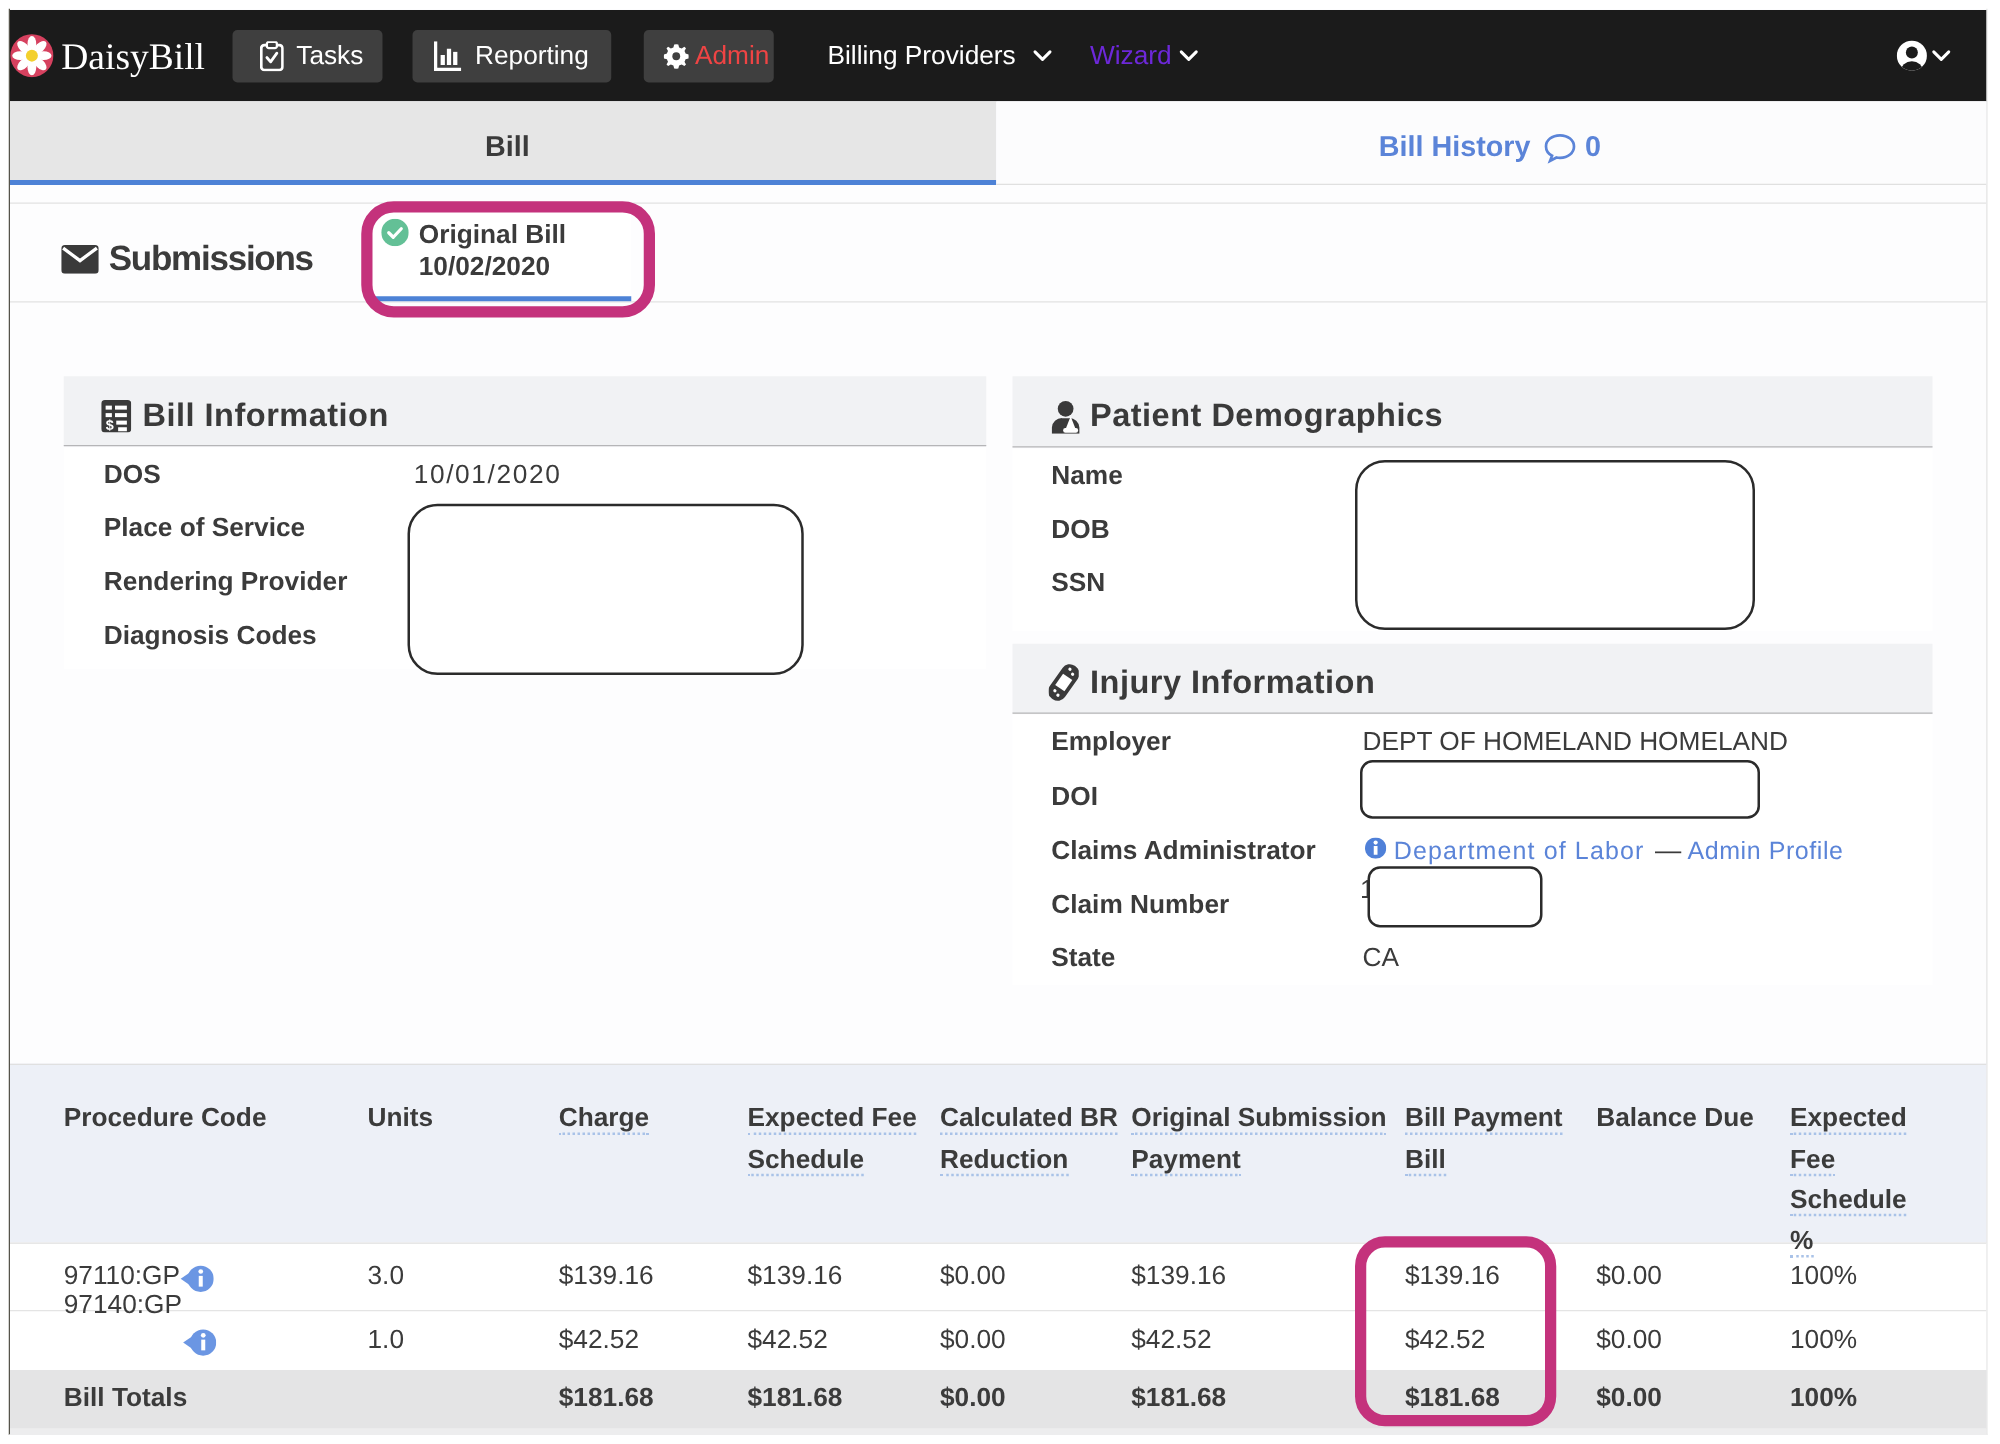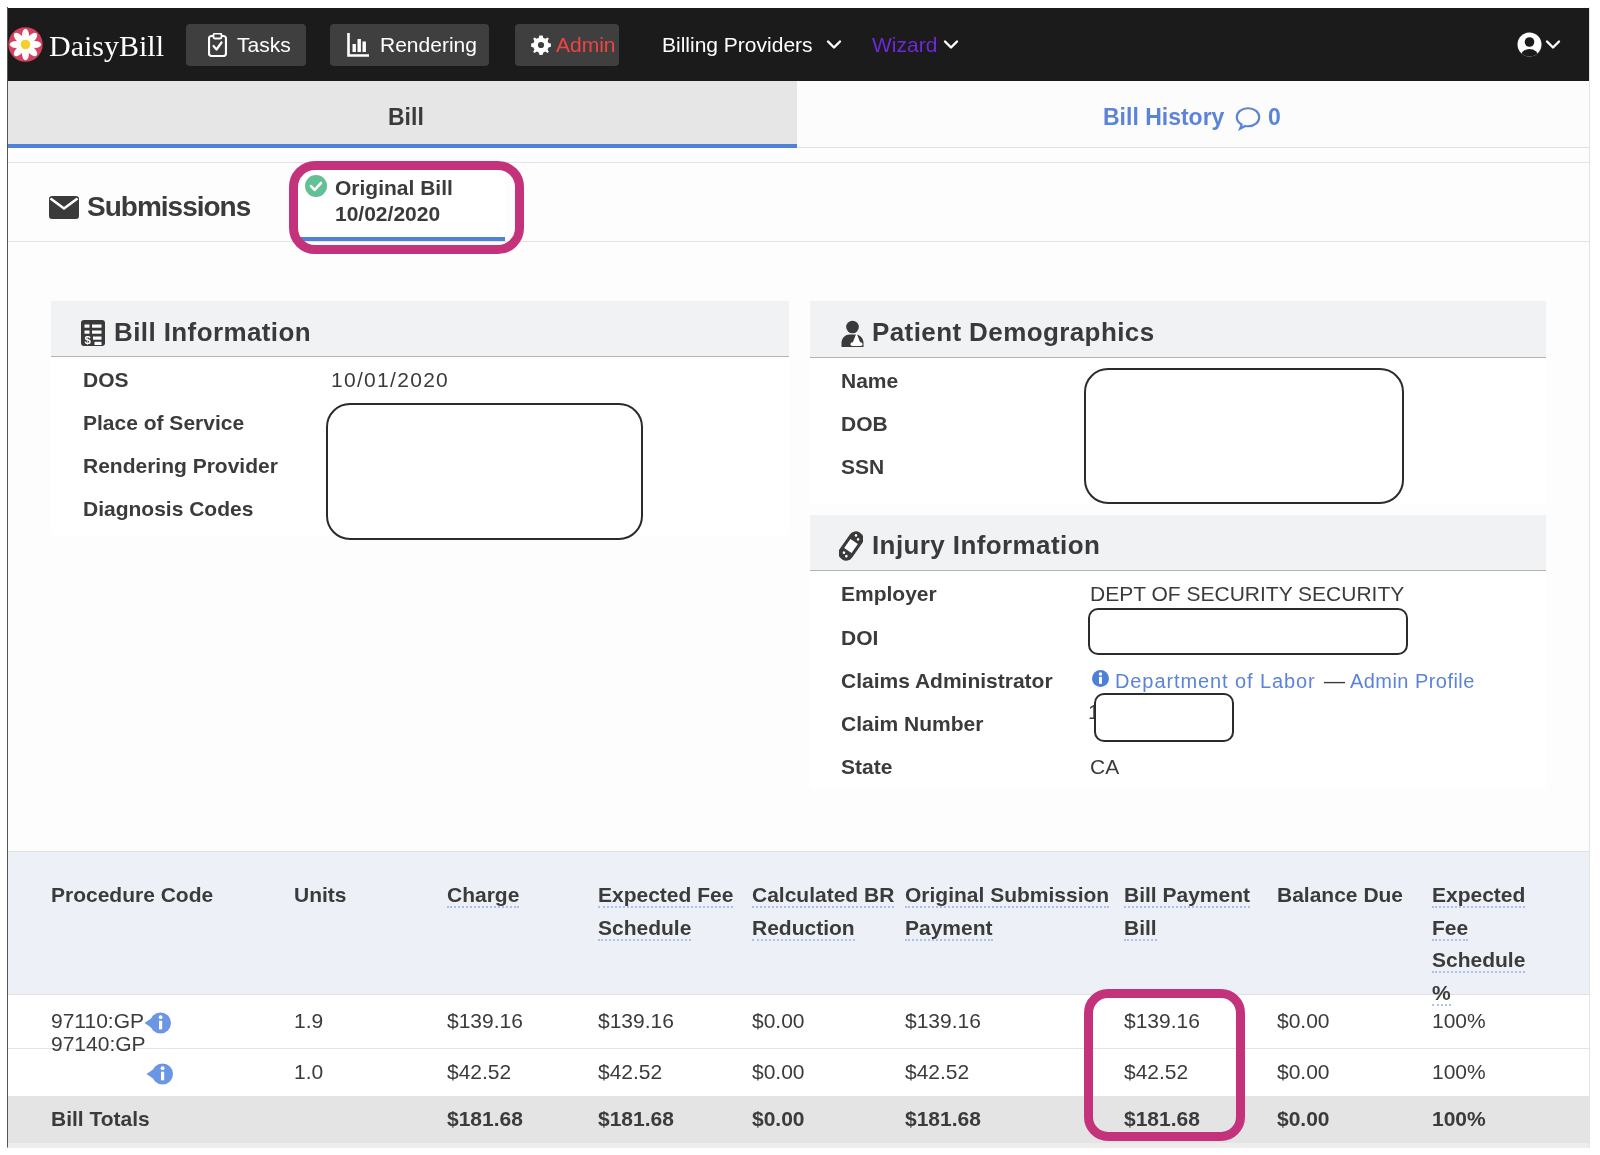--- a/index.html
+++ b/index.html
@@ -63,21 +63,21 @@
 </svg>
 <div class="t" style="left:237px; top:33px; font-size:21px; font-weight:500; color:#fff;">Tasks</div>
 
 <div class="abs" style="left:330px; top:24px; width:159px; height:42px; background:#3f3f3f; border-radius:4px;"></div>
 <svg class="abs" style="left:347px; top:33px;" width="22" height="24" viewBox="0 0 22 24">
   <path d="M1.5 0 L1.5 22.5 L22 22.5" stroke="#fff" stroke-width="2.6" fill="none"></path>
   <rect x="5.5" y="11" width="3.4" height="8" fill="#fff"></rect>
   <rect x="10.5" y="6" width="3.4" height="13" fill="#fff"></rect>
   <rect x="15.5" y="8.5" width="3.4" height="10.5" fill="#fff"></rect>
 </svg>
-<div class="t" style="left:380px; top:33px; font-size:21px; font-weight:500; color:#fff;">Rendering</div>
+<div class="t" style="left:380px; top:33px; font-size:21px; font-weight:500; color:#fff;">Reporting</div>
 
 <div class="abs" style="left:515px; top:24px; width:104px; height:42px; background:#3f3f3f; border-radius:4px;"></div>
 <svg class="abs" style="left:530px; top:34px;" width="22" height="22" viewBox="0 0 24 24">
   <path fill="#fff" d="M12 1.5 l1.8 0.2 0.7 2.6 a8 8 0 0 1 2.2 0.9 l2.4-1.4 1.4 1.3 -1.3 2.4 a8 8 0 0 1 0.9 2.2 l2.6 0.7 0.1 1.8 -0.1 1.8 -2.6 0.7 a8 8 0 0 1 -0.9 2.2 l1.3 2.4 -1.4 1.3 -2.4-1.4 a8 8 0 0 1 -2.2 0.9 l-0.7 2.6 -1.8 0.2 -1.8-0.2 -0.7-2.6 a8 8 0 0 1 -2.2-0.9 l-2.4 1.4 -1.4-1.3 1.3-2.4 a8 8 0 0 1 -0.9-2.2 l-2.6-0.7 -0.1-1.8 0.1-1.8 2.6-0.7 a8 8 0 0 1 0.9-2.2 l-1.3-2.4 1.4-1.3 2.4 1.4 a8 8 0 0 1 2.2-0.9 l0.7-2.6 z"></path>
   <circle cx="12" cy="12" r="3.4" fill="#3f3f3f"></circle>
 </svg>
 <div class="t" style="left:556px; top:33px; font-size:21px; font-weight:500; color:#ef4444;">Admin</div>
 
 <div class="t" style="left:662px; top:33px; font-size:21px; font-weight:500; color:#fff;">Billing Providers</div>
 <svg class="abs" style="left:826px; top:39px;" width="16" height="12" viewBox="0 0 16 12">
@@ -175,21 +175,21 @@
     <g fill="#fff">
       <circle cx="10" cy="3.5" r="1.3"></circle>
         <circle cx="14" cy="5.5" r="1.3"></circle>
       <circle cx="10" cy="24.5" r="1.3"></circle>
         <circle cx="14" cy="26" r="1.3"></circle>
     </g>
   </g>
 </svg>
 <div class="t ptitle" style="left:872px; top:530px;">Injury Information</div>
 <div class="t lbl" style="left:841px; top:582px;">Employer</div>
-<div class="t val" style="left:1090px; top:582px;">DEPT OF SECURITY SECURITY</div>
+<div class="t val" style="left:1090px; top:582px;">DEPT OF HOMELAND HOMELAND</div>
 <div class="t lbl" style="left:841px; top:626px;">DOI</div>
 <div class="t lbl" style="left:841px; top:669px;">Claims Administrator</div>
 <svg class="abs" style="left:1092px; top:670px;" width="17" height="17" viewBox="0 0 17 17">
   <circle cx="8.5" cy="8.5" r="8.5" fill="#4f80d8"></circle>
   <rect x="7" y="6.8" width="3" height="7" fill="#fff"></rect>
   <circle cx="8.5" cy="4" r="1.7" fill="#fff"></circle>
 </svg>
 <div class="t link" style="left:1115px; top:670px; font-size:20px; letter-spacing:0.9px;">Department of Labor</div>
 <div class="t val" style="left:1324px; top:669px;">—</div>
 <div class="t link" style="left:1350px; top:670px; font-size:20px; letter-spacing:0.45px;">Admin Profile</div>
@@ -216,21 +216,21 @@
 <div class="t th" style="left:1277px; top:858px;">Balance Due</div>
 <div class="t th" style="left:1432px; top:858px;"><span class="du">Expected</span><br><span class="du">Fee</span><br><span class="du">Schedule</span><br><span class="du">%</span></div>
 
 <div class="t val" style="left:51px; top:1009px;">97110:GP</div>
 <svg class="abs" style="left:144px; top:1012px;" width="27" height="22" viewBox="0 0 27 22">
   <circle cx="16.5" cy="11" r="10.5" fill="#6b96e3"></circle>
   <path d="M0.5 11 L10 4.5 L10 17.5 Z" fill="#6b96e3"></path>
   <rect x="15" y="8.7" width="3.2" height="8.6" fill="#fff"></rect>
   <circle cx="16.6" cy="5.2" r="1.9" fill="#fff"></circle>
 </svg>
-<div class="t val" style="left:294px; top:1009px;">1.9</div>
+<div class="t val" style="left:294px; top:1009px;">3.0</div>
 <div class="t val" style="left:447px; top:1009px;">$139.16</div>
 <div class="t val" style="left:598px; top:1009px;">$139.16</div>
 <div class="t val" style="left:752px; top:1009px;">$0.00</div>
 <div class="t val" style="left:905px; top:1009px;">$139.16</div>
 <div class="t val" style="left:1124px; top:1009px;">$139.16</div>
 <div class="t val" style="left:1277px; top:1009px;">$0.00</div>
 <div class="t val" style="left:1432px; top:1009px;">100%</div>
 
 <div class="t val" style="left:51px; top:1032px;">97140:GP</div>
 <svg class="abs" style="left:146px; top:1063px;" width="27" height="22" viewBox="0 0 27 22">

